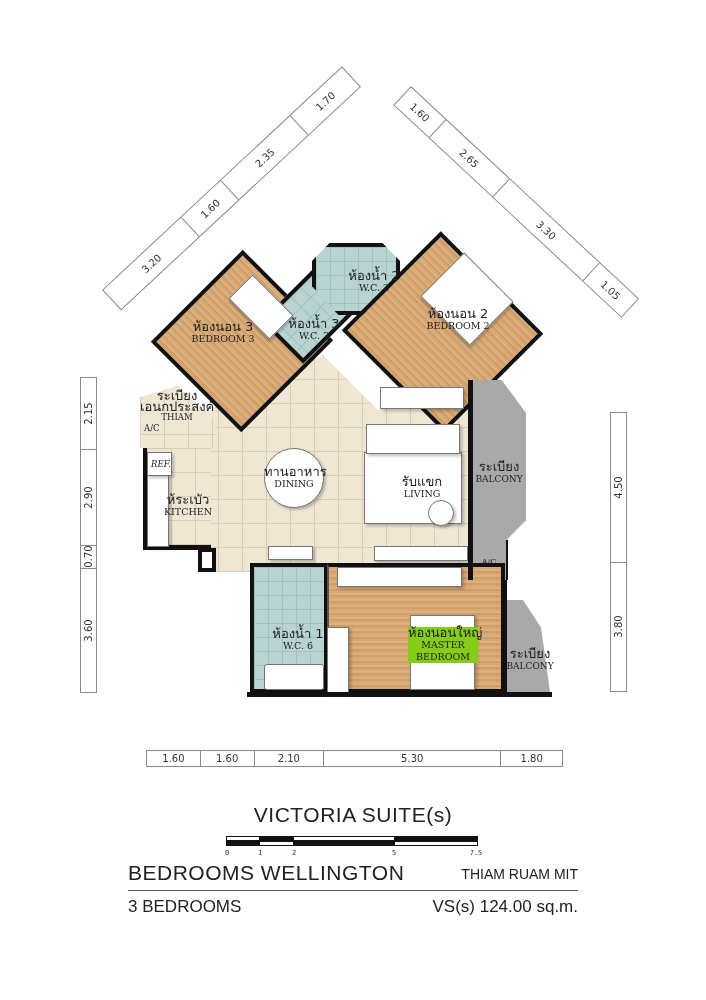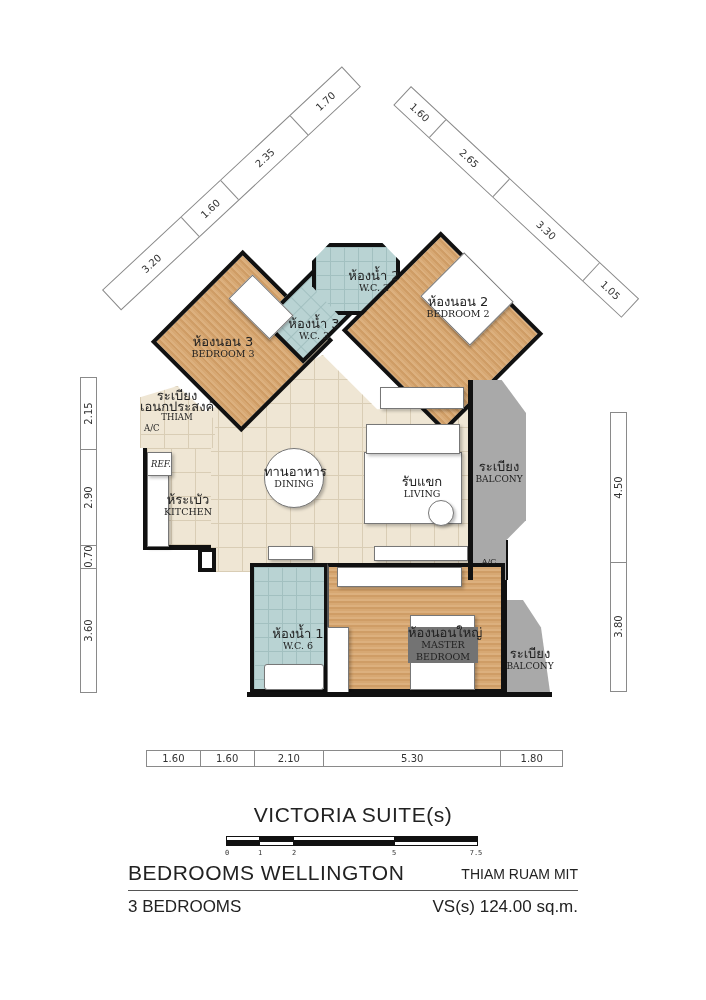--- a/index.html
+++ b/index.html
@@ -136,36 +136,36 @@
   <div class="furn" style="left:147px;top:475px;width:22px;height:72px;"></div>
   <div class="furn" style="left:147px;top:452px;width:25px;height:24px;"></div>
 
   <div class="furn" style="left:232px;top:290px;width:58px;height:34px;transform:rotate(45deg);"></div>
 
   <div class="wall" style="left:468px;top:380px;width:5px;height:200px;"></div>
   <div class="wall" style="left:503px;top:580px;width:4px;height:115px;"></div>
   <div class="wall" style="left:247px;top:692px;width:305px;height:5px;"></div>
   <div class="wall" style="left:198px;top:548px;width:18px;height:24px;background:#fff;border:4px solid #111;box-sizing:border-box;"></div>
 
-  <div class="label" style="left:178px;top:336px;width:90px;">
+  <div class="label" style="left:178px;top:321px;width:90px;">
     <div class="th">ห้องนอน 3</div>
     <div>BEDROOM 3</div>
   </div>
 
   <div class="label" style="left:284px;top:318px;width:60px;">
     <div class="th">ห้องน้ำ 3</div>
     <div>W.C. 3</div>
   </div>
 
   <div class="label" style="left:344px;top:270px;width:60px;">
     <div class="th">ห้องน้ำ 2</div>
     <div>W.C. 2</div>
   </div>
 
-  <div class="label" style="left:408px;top:296px;width:100px;">
+  <div class="label" style="left:408px;top:308px;width:100px;">
     <div class="th">ห้องนอน 2</div>
     <div>BEDROOM 2</div>
   </div>
 
   <div class="label" style="left:140px;top:390px;width:74px;font-size:8.5px;line-height:11px;">
     <div class="th">ระเบียง</div>
     <div class="th">เอนกประสงค์</div>
     <div>THIAM</div>
     <div style="text-align:left;padding-left:4px;">A/C</div>
   </div>
@@ -201,21 +201,21 @@
   <div class="label" style="left:506px;top:648px;width:48px;font-size:9px;">
     <div class="th">ระเบียง</div>
     <div>BALCONY</div>
   </div>
 
   <div class="label" style="left:270px;top:628px;width:56px;">
     <div class="th">ห้องน้ำ 1</div>
     <div>W.C. 6</div>
   </div>
 
-  <div class="label" style="left:408px;top:627px;width:70px;background:#737373;">
+  <div class="label" style="left:408px;top:627px;width:70px;background:#84cc16;">
     <div class="th">ห้องนอนใหญ่</div>
     <div>MASTER</div>
     <div>BEDROOM</div>
   </div>
 </div>
 
 <div class="title-main">VICTORIA SUITE(s)</div>
 
 <div class="scale">
   <div class="bar" style="left:0;top:0;width:34px;background:#fff;"></div>

